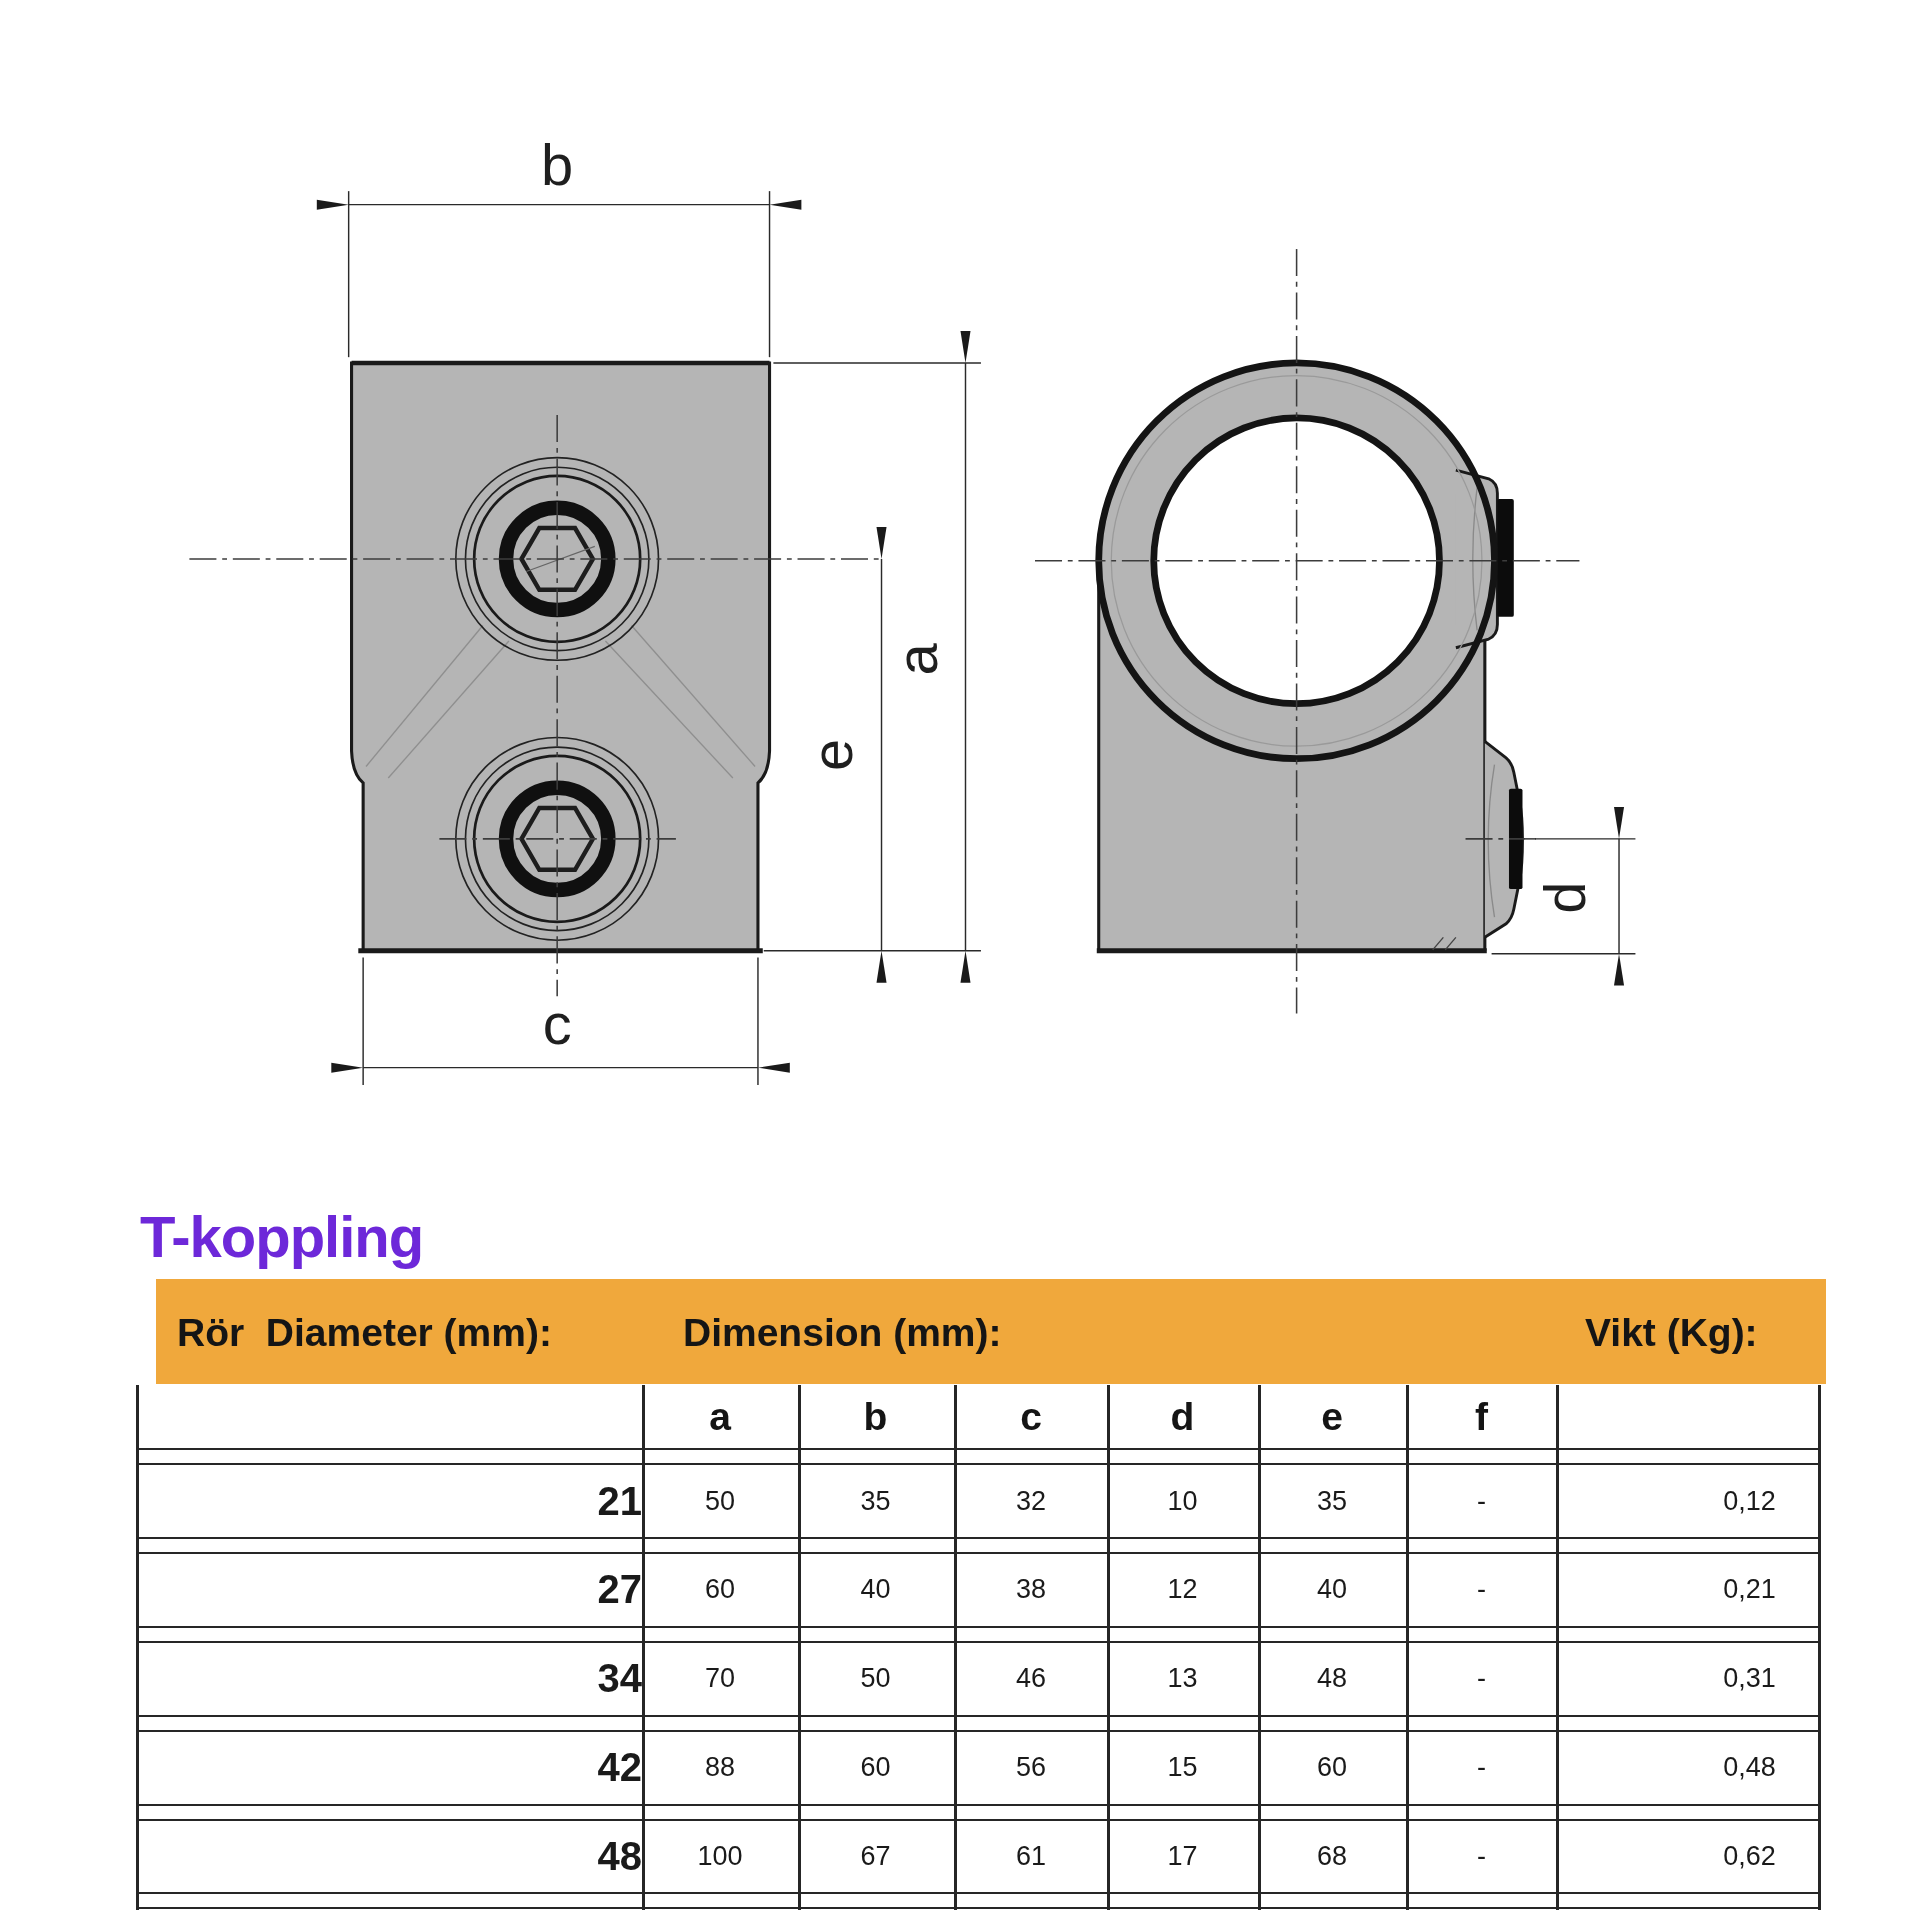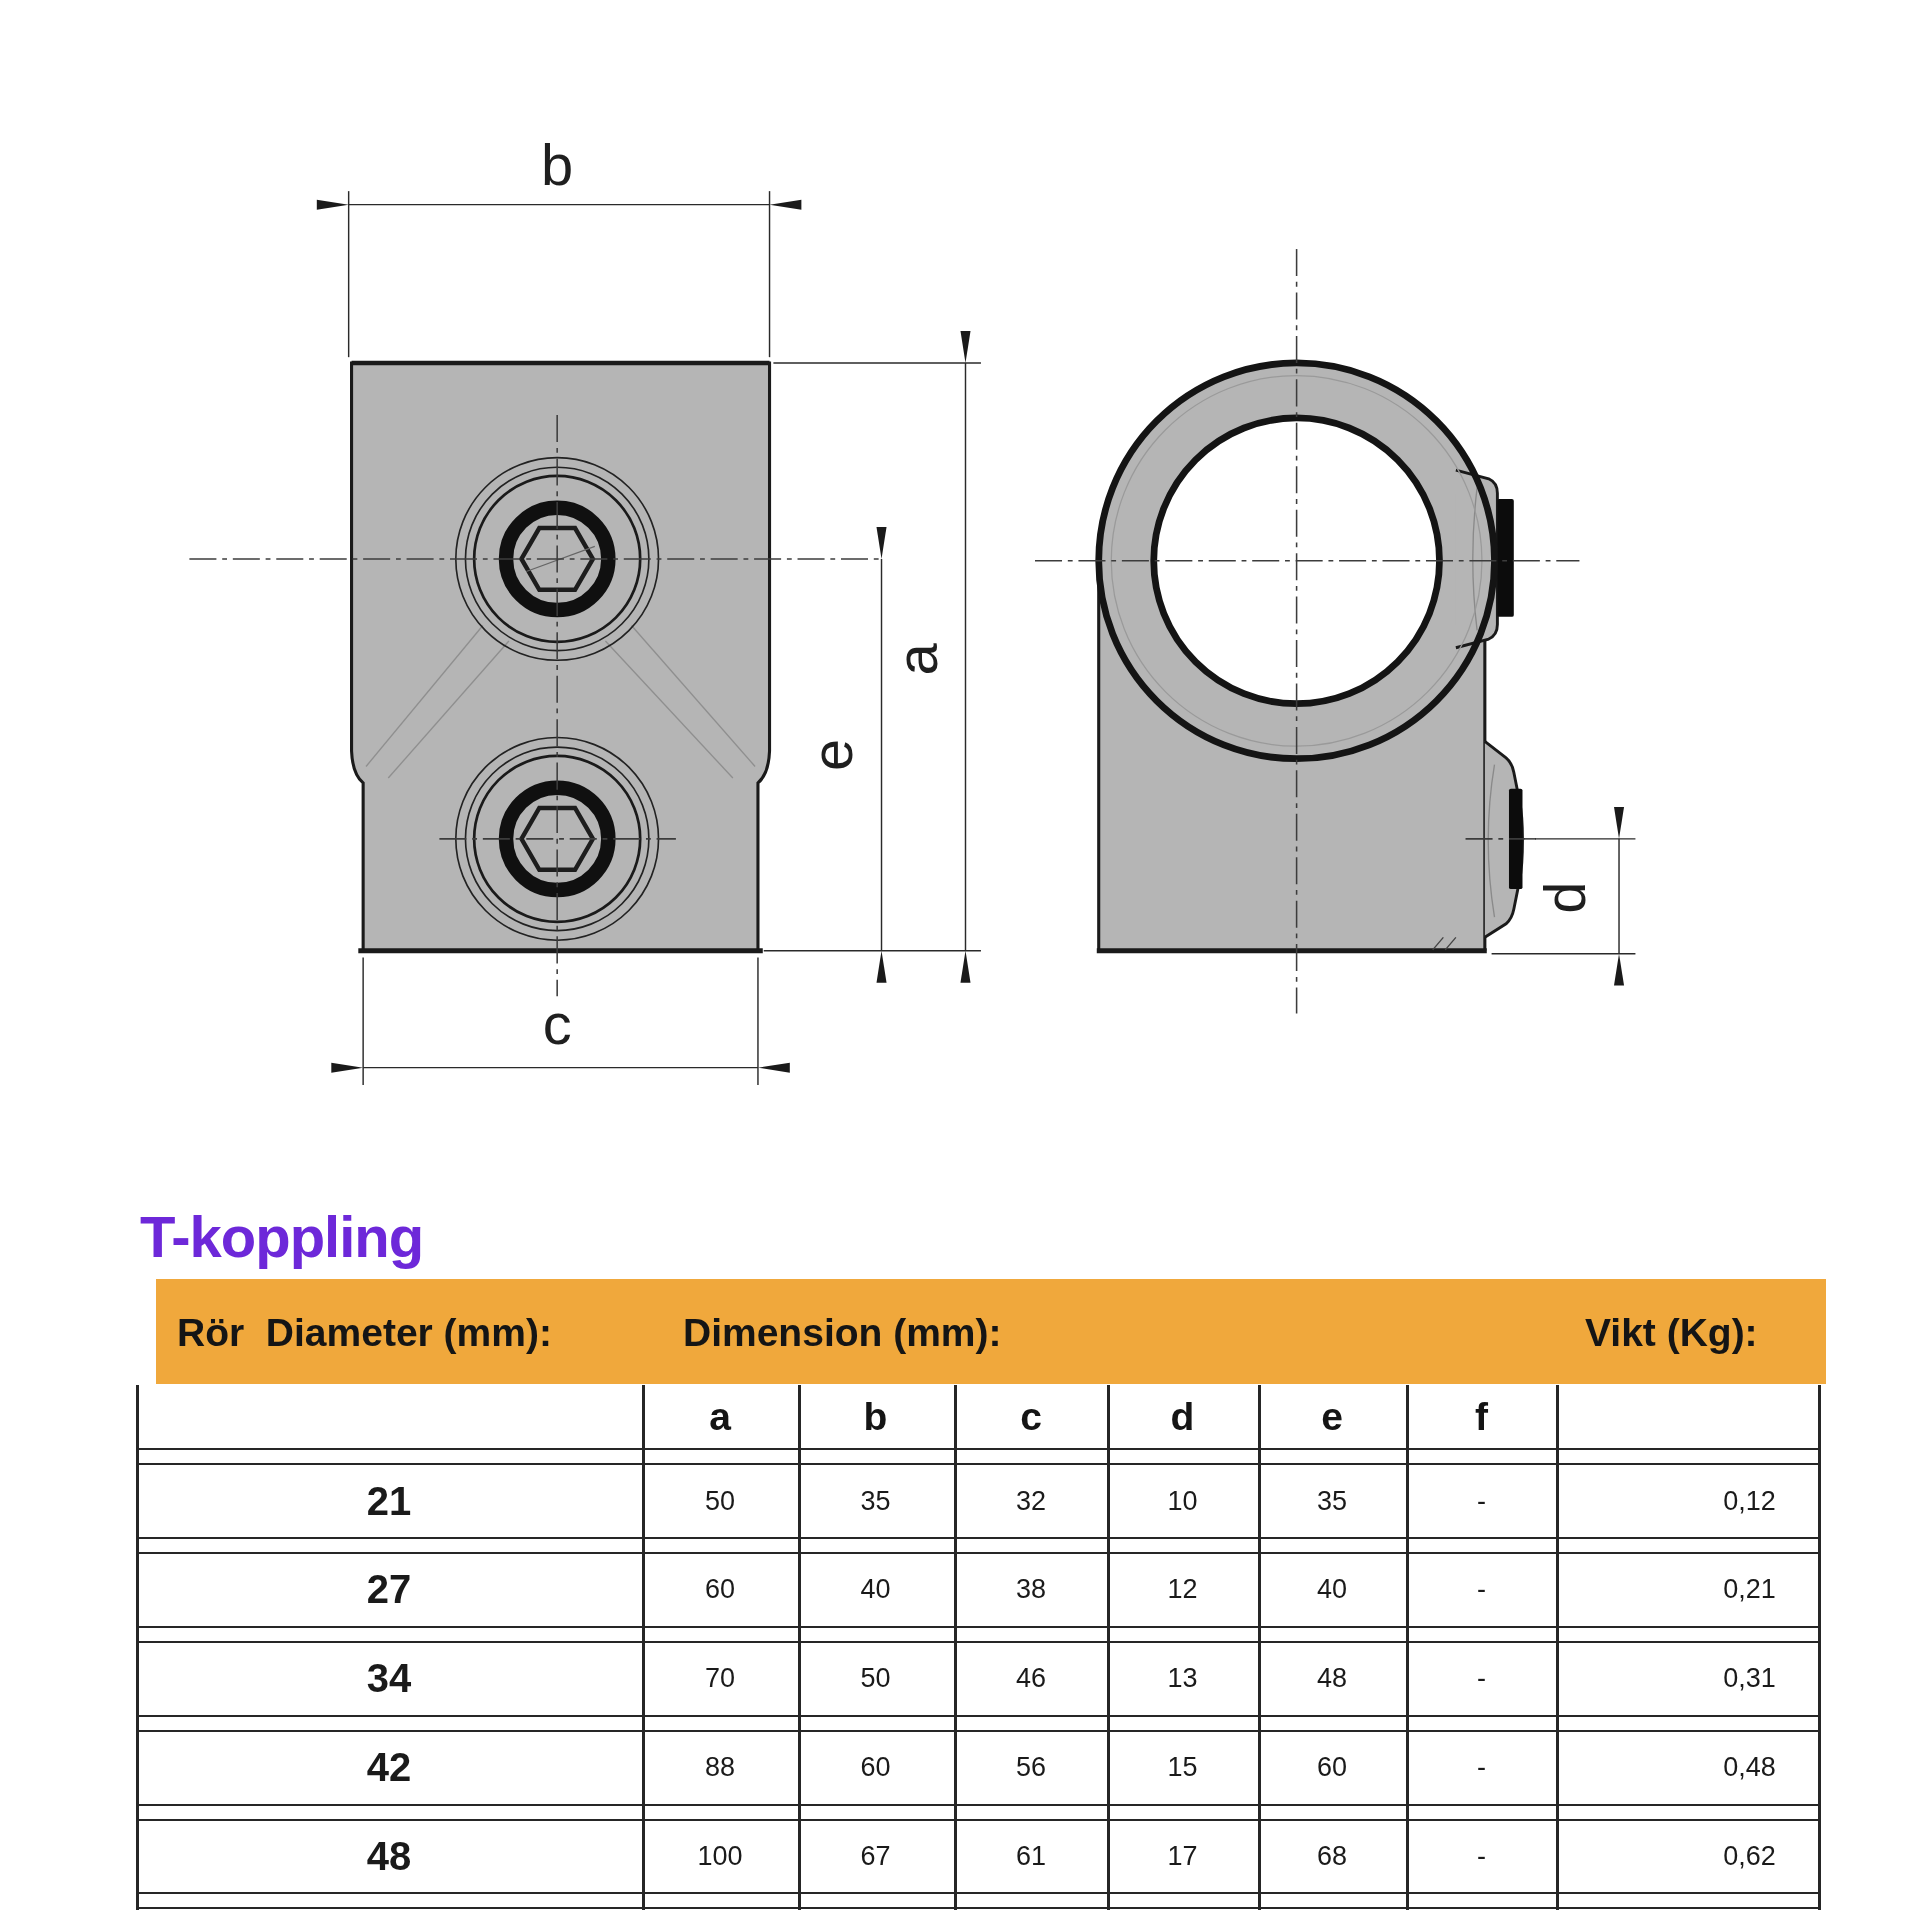--- a/index.html
+++ b/index.html
@@ -12,21 +12,21 @@
   .bh.h1{left:21px;}
   .bh.h2{left:527px;}
   .bh.h3{left:1429px;}
   .sub{position:absolute;top:1385px;height:64px;line-height:64px;text-align:center;
        font-size:39px;font-weight:700;color:#151515;}
   .sep{position:absolute;left:136px;width:1685px;height:17.4px;box-sizing:border-box;
        border-top:2.9px solid #262626;border-bottom:2.9px solid #262626;}
   .vline{position:absolute;width:2.9px;background:#262626;top:1385px;height:525px;}
   .trow{position:absolute;left:0;top:0;width:1931px;height:71px;}
   .td{position:absolute;top:0;height:71px;line-height:71px;text-align:center;font-size:27px;color:#1a1a1a;}
-  .td.bold{font-weight:700;font-size:40px;}
+  .td.bold{font-weight:700;font-size:40px;text-align:right;}
   
   .c0{left:136px;width:506px;}
   .c1{left:642px;width:156px;}
   .c2{left:798px;width:155px;}
   .c3{left:954px;width:154px;}
   .c4{left:1107px;width:151px;}
   .c5{left:1258px;width:148px;}
   .c6{left:1406px;width:151px;}
   .c7{left:1640px;width:219px;}
 </style>

